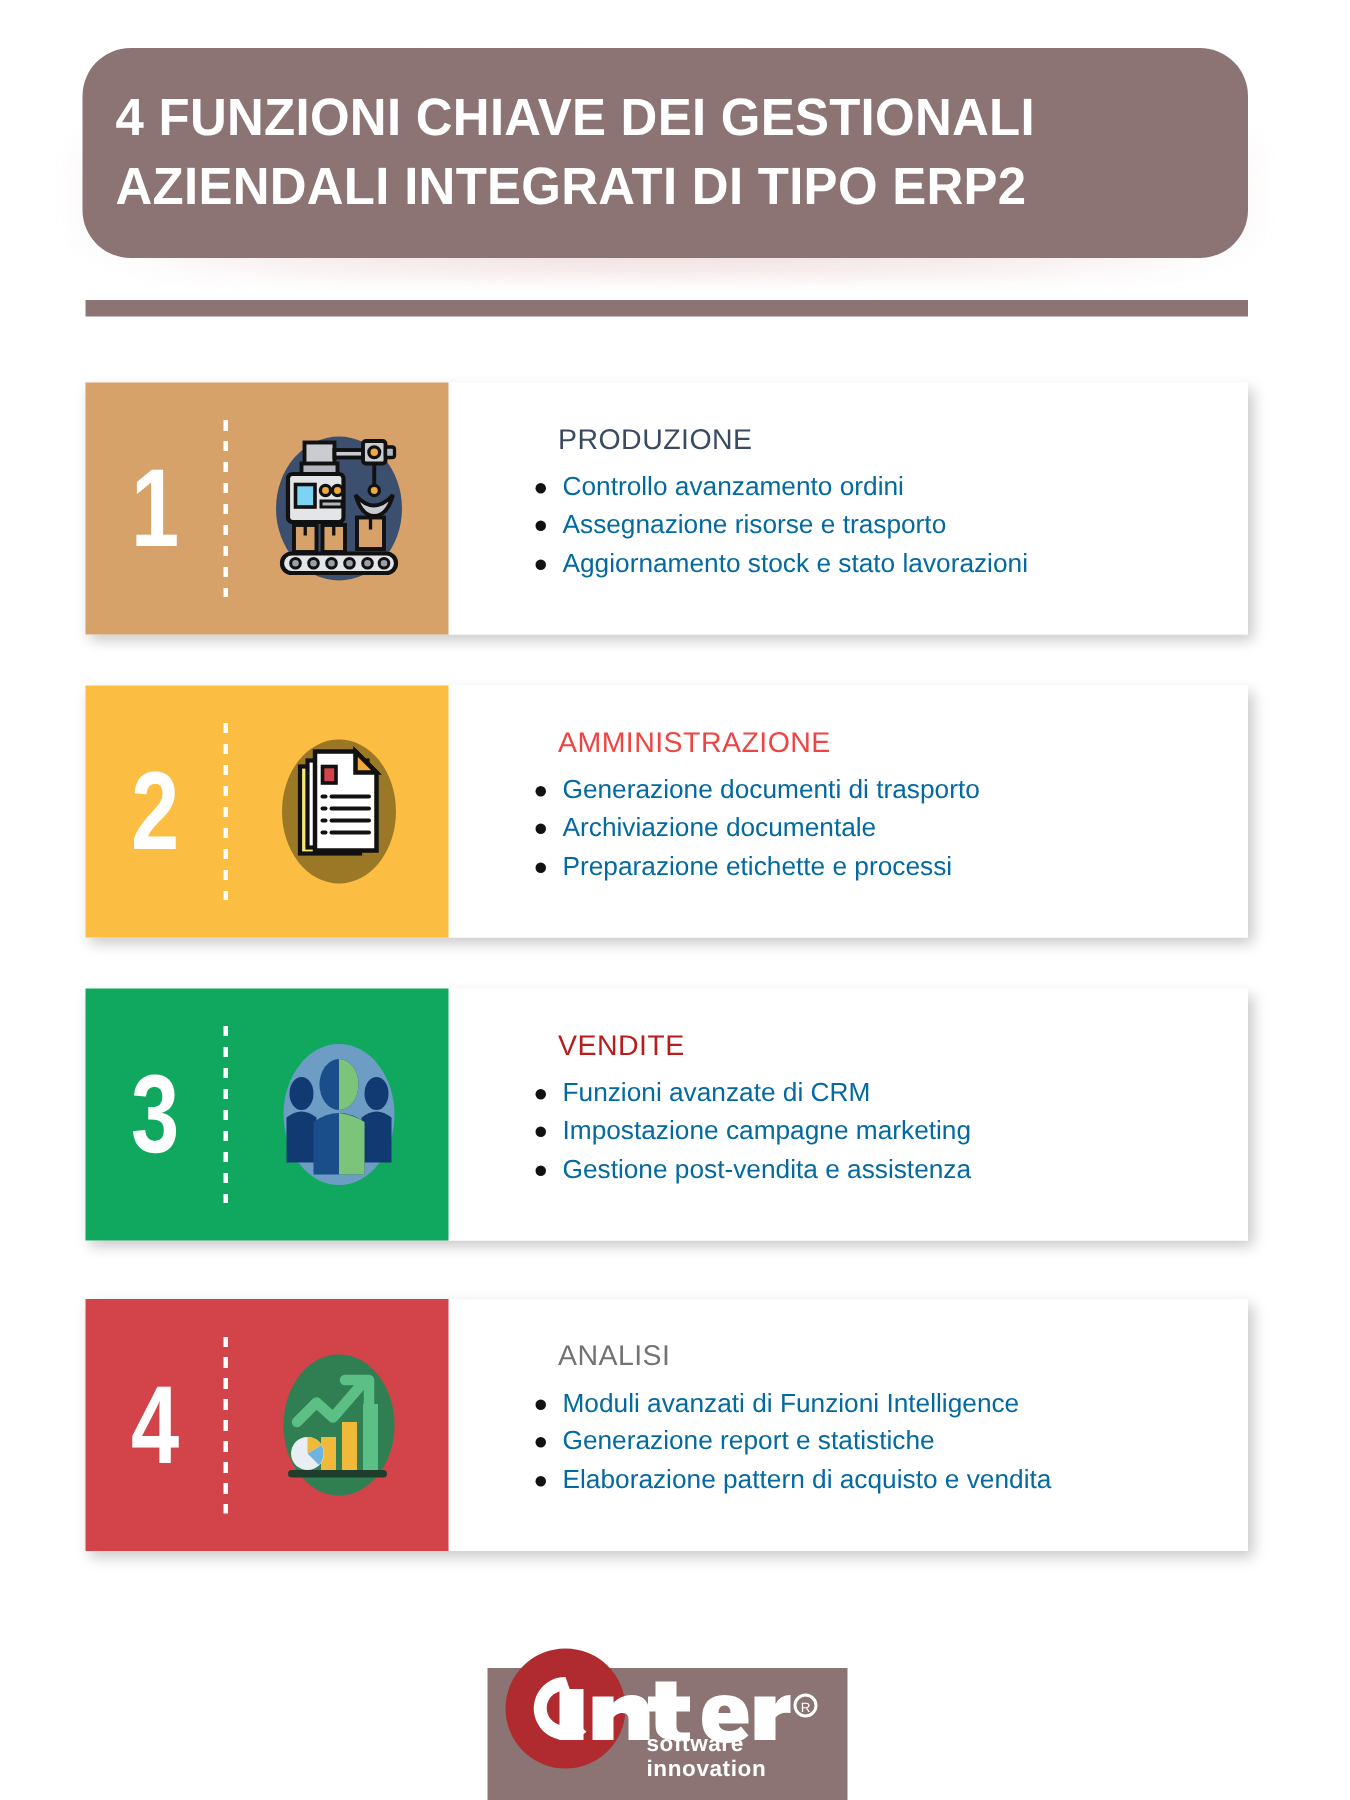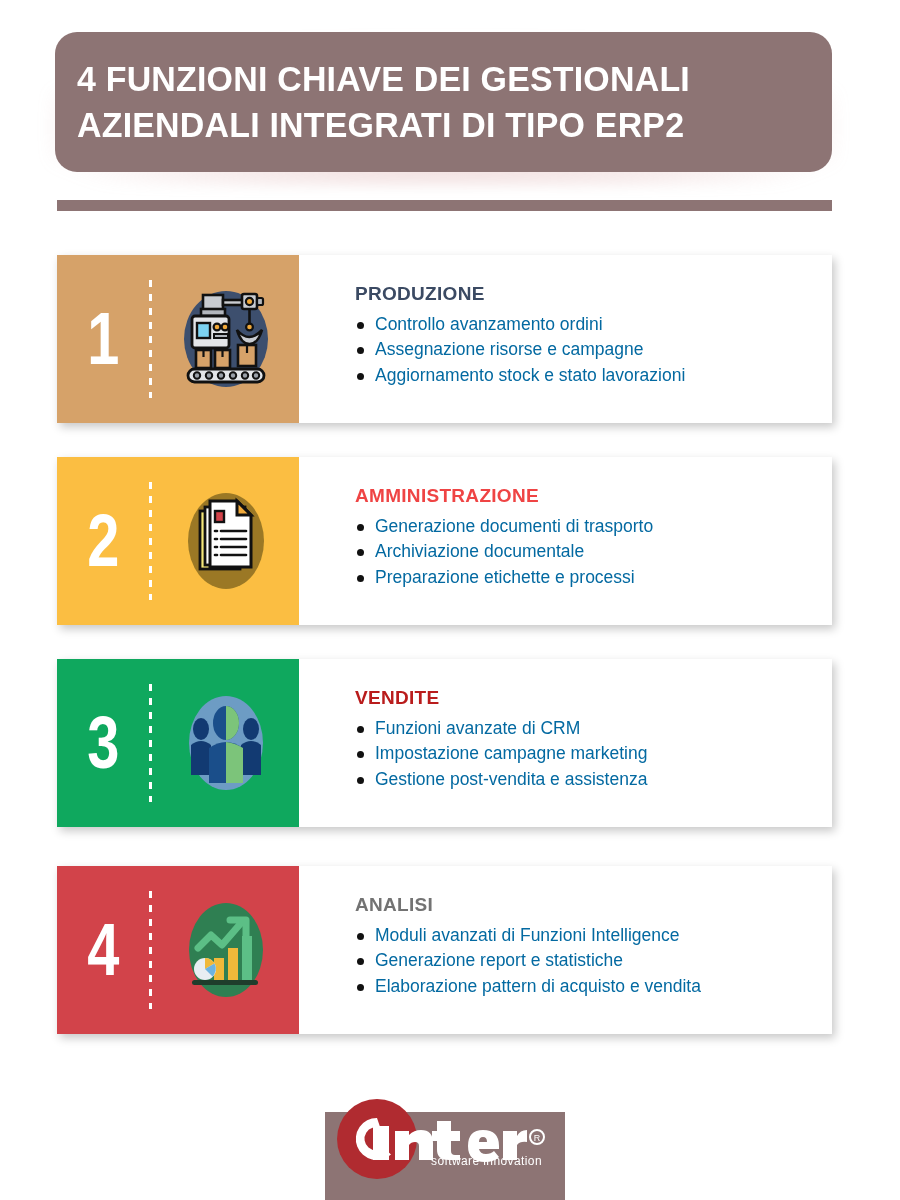--- a/index.html
+++ b/index.html
@@ -28,21 +28,21 @@
     width: 793px;
     height: 148px;
     border-radius: 26px;
     background: radial-gradient(ellipse at 50% 60%, rgba(210,150,150,0.42) 0%, rgba(210,150,150,0.16) 55%, rgba(255,255,255,0) 78%);
     filter: blur(6px);
   }
   .banner {
     position: absolute;
     inset: 0;
     background: #8d7474;
-    border-radius: 22px;
+    border-radius: 32px;
     display: flex;
     flex-direction: column;
     justify-content: center;
     padding: 0 22px;
   }
   .banner-line {
     color: #ffffff;
     font-size: 35px;
     font-weight: bold;
     letter-spacing: 0.2px;
@@ -109,23 +109,24 @@
     justify-content: center;
   }
 
   .right-panel {
     flex: 1;
     background: #ffffff;
     padding: 28px 0 0 56px;
   }
   .cat-title {
     font-size: 19px;
-    font-weight: bold;
+    font-weight: normal;
     letter-spacing: 0.3px;
     margin-bottom: 7px;
+    margin-left: 17px;
   }
   .bullets { list-style: none; }
   .bullets li {
     position: relative;
     padding-left: 20px;
     font-size: 17.5px;
     line-height: 1.45;
     color: #0369a1;
     white-space: nowrap;
   }
@@ -154,22 +155,22 @@
     left: 325px;
     top: 1095px;
     width: 240px;
     height: 92px;
   }
   .logo-tag {
     position: absolute;
     left: 106px;
     top: 59px;
     color: #ffffff;
-    font-size: 12px;
-    font-weight: normal;
+    font-size: 15px;
+    font-weight: bold;
     letter-spacing: 0.4px;
   }
 </style>
 </head>
 <body>
 
 <div class="banner-wrap">
   <div class="banner-glow"></div>
   <div class="banner">
     <div class="banner-line">4 FUNZIONI CHIAVE DEI GESTIONALI</div>
@@ -213,21 +214,21 @@
         <circle cx="59" cy="94.5" r="3.2" fill="#9aa0a8" stroke="#111" stroke-width="2"></circle>
         <circle cx="71" cy="94.5" r="3.2" fill="#9aa0a8" stroke="#111" stroke-width="2"></circle>
         <circle cx="82" cy="94.5" r="3.2" fill="#9aa0a8" stroke="#111" stroke-width="2"></circle>
       </svg>
     </div>
   </div>
   <div class="right-panel">
     <div class="cat-title" style="color:#3b4a63">PRODUZIONE</div>
     <ul class="bullets">
       <li>Controllo avanzamento ordini</li>
-      <li>Assegnazione risorse e campagne</li>
+      <li>Assegnazione risorse e trasporto</li>
       <li>Aggiornamento stock e stato lavorazioni</li>
     </ul>
   </div>
 </div>
 
 <div class="card card-2">
   <div class="left-panel" style="background:#fbbe42">
     <div class="step-number">2</div>
     <div class="dash-line"></div>
     <div class="icon-slot">

